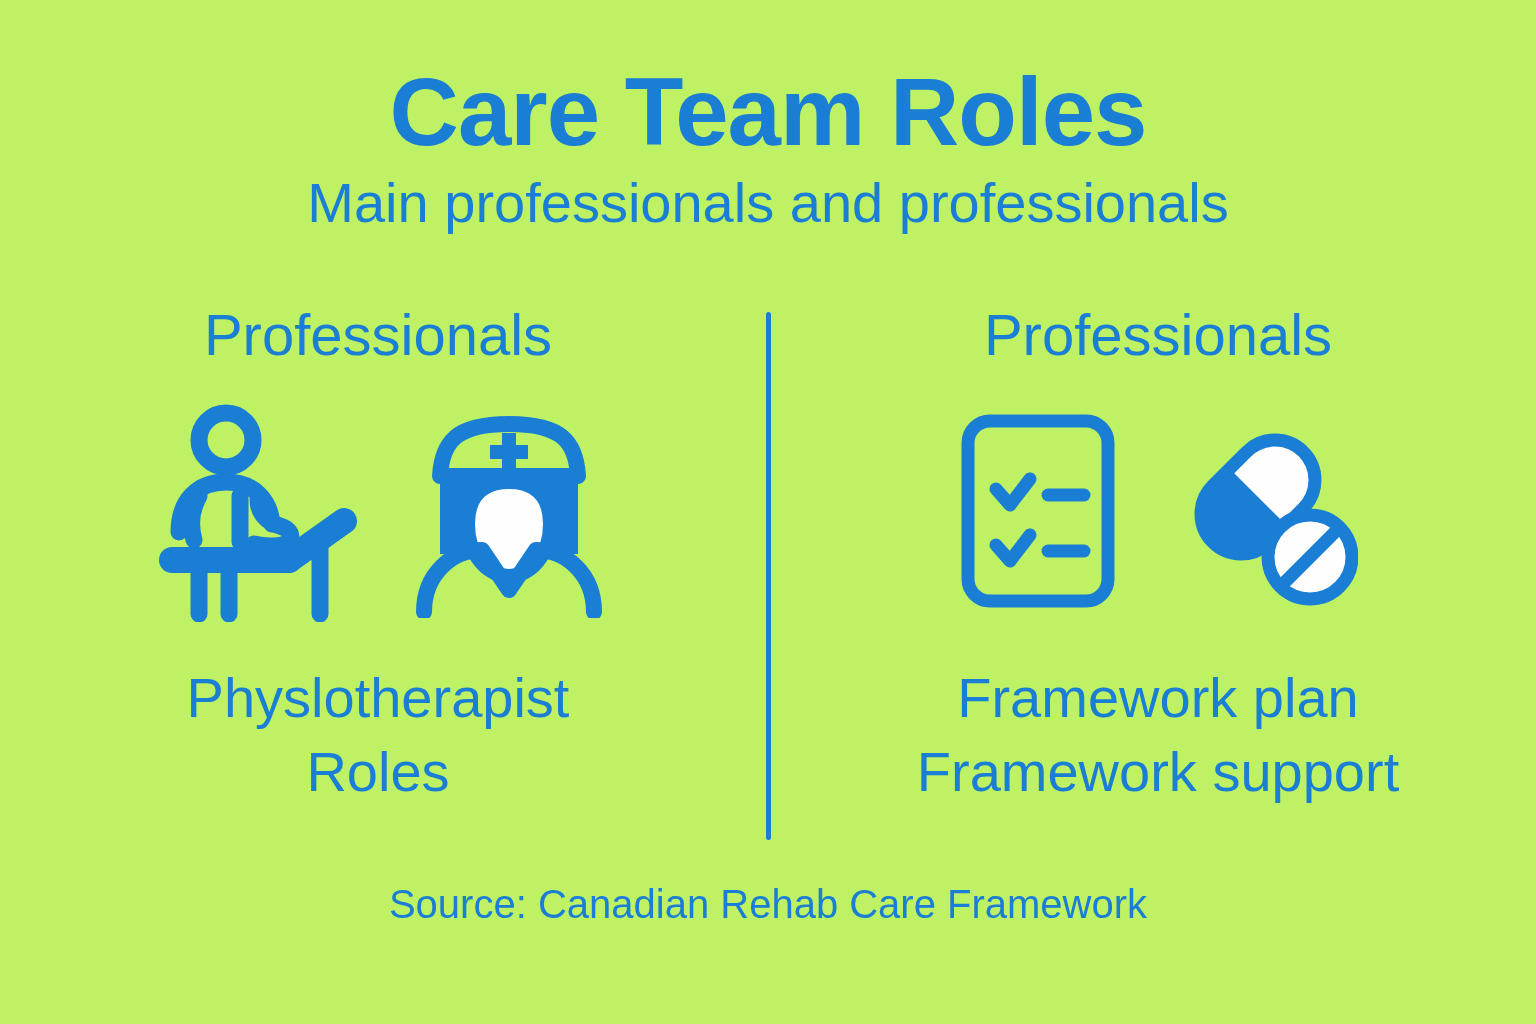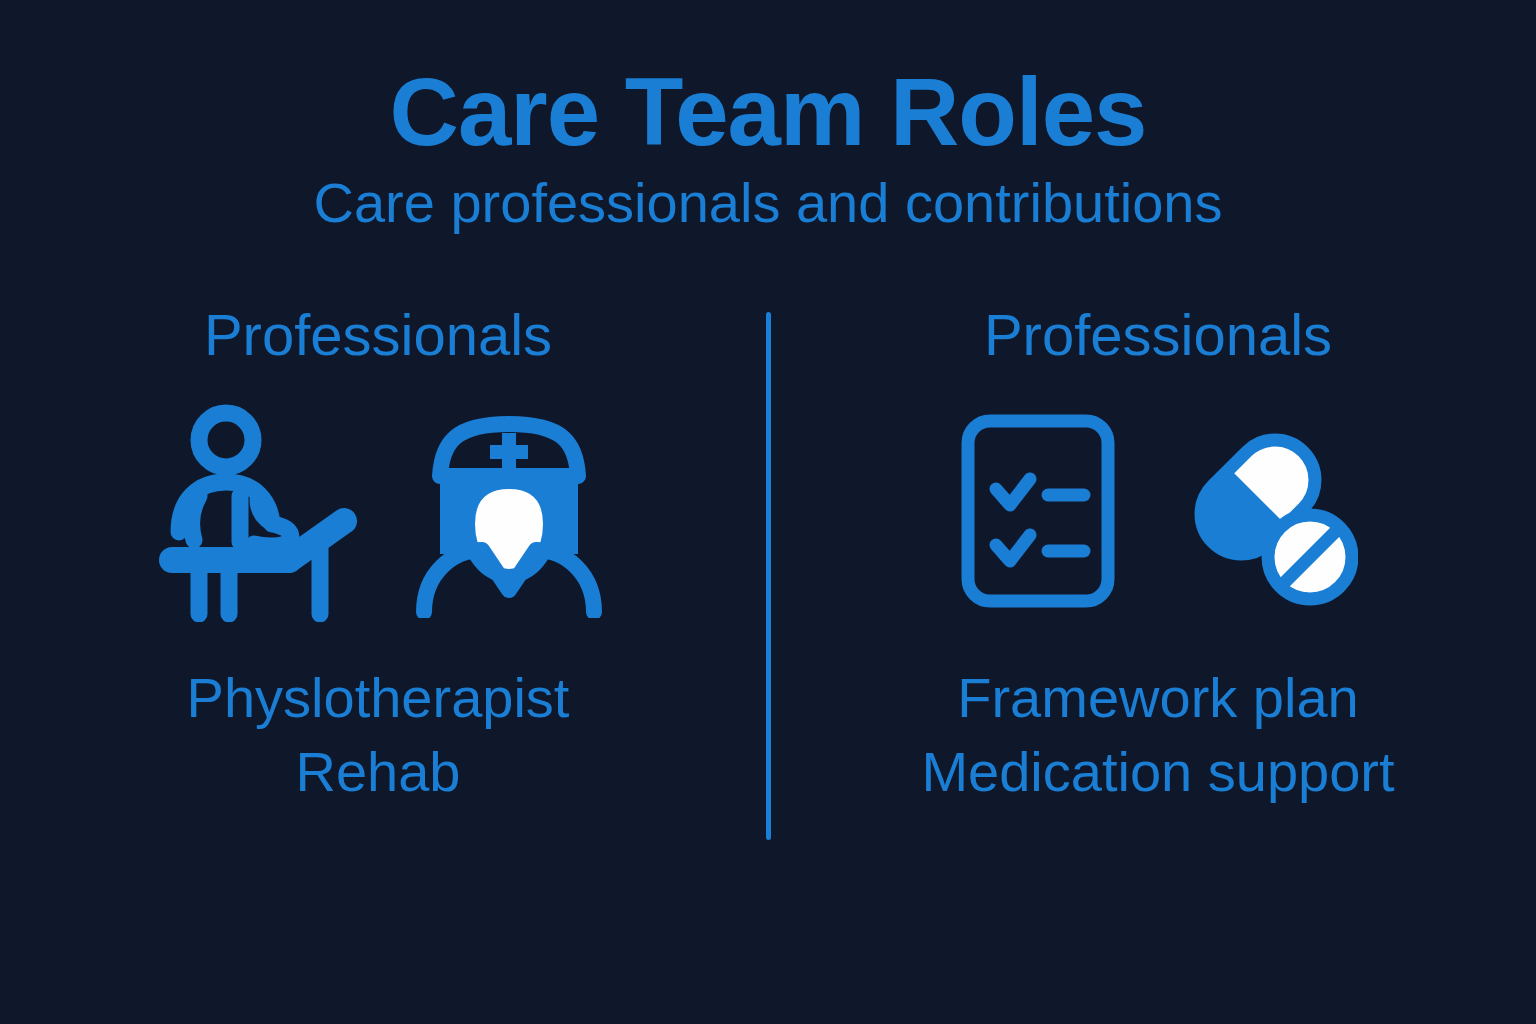--- a/index.html
+++ b/index.html
@@ -12,21 +12,21 @@
     height: 1024px;
     overflow: hidden;
     font-family: "Liberation Sans", sans-serif;
     color: #1a7ed4;
   }
 
   .poster {
     position: relative;
     width: 1536px;
     height: 1024px;
-    background: #0f172a;
+    background: #bef264;
     box-sizing: border-box;
   }
 
   
   .header {
     position: absolute;
     left: 0;
     top: 62px;
     width: 1536px;
     text-align: center;
@@ -123,21 +123,21 @@
     margin: 0;
   }
 </style>
 </head>
 <body>
 
 <div class="poster">
 
   <div class="header">
     <h1 class="title">Care Team Roles</h1>
-    <p class="subtitle">Care professionals and contributions</p>
+    <p class="subtitle">Main professionals and professionals</p>
   </div>
 
   <div class="columns">
 
     <div class="divider"></div>
 
     <div class="column col-left">
       <div class="col-heading">Professionals</div>
 
       <div class="icon-row">
@@ -177,21 +177,21 @@
             <path d="M93 78 C68 78 52 92 52 120 C52 150 70 172 93 172 C116 172 134 150 134 120 C134 92 118 78 93 78 Z" fill="#fefefe" stroke="#1a7ed4" stroke-width="14" stroke-linejoin="round"></path>
 
             <path d="M8 208 C8 170 36 146 66 146 L93 186 L120 146 C150 146 178 170 178 208" fill="none" stroke="#1a7ed4" stroke-width="16" stroke-linecap="round" stroke-linejoin="round"></path>
           </svg>
         </span>
 
       </div>
 
       <div class="labels">
         <div class="label-line">Physlotherapist</div>
-        <div class="label-line">Rehab</div>
+        <div class="label-line">Roles</div>
       </div>
     </div>
 
     <div class="column col-right">
       <div class="col-heading">Professionals</div>
 
       <div class="icon-row">
 
         <span>
           <svg width="160" height="200" viewBox="0 0 160 200" fill="none" stroke="#1a7ed4" stroke-width="13" stroke-linecap="round" stroke-linejoin="round">
@@ -214,20 +214,23 @@
 
             <circle cx="152" cy="144" r="42" fill="#fefefe" stroke="#1a7ed4" stroke-width="13"></circle>
             <path d="M124 172 L180 116" stroke="#1a7ed4" stroke-width="13" stroke-linecap="round"></path>
           </svg>
         </span>
 
       </div>
 
       <div class="labels">
         <div class="label-line">Framework plan</div>
-        <div class="label-line">Medication support</div>
+        <div class="label-line">Framework support</div>
       </div>
     </div>
 
   </div>
 
+  <div class="footer">
+    <p class="source">Source: Canadian Rehab Care Framework</p>
+  </div>
 
 </div>
 
 </body></html>

